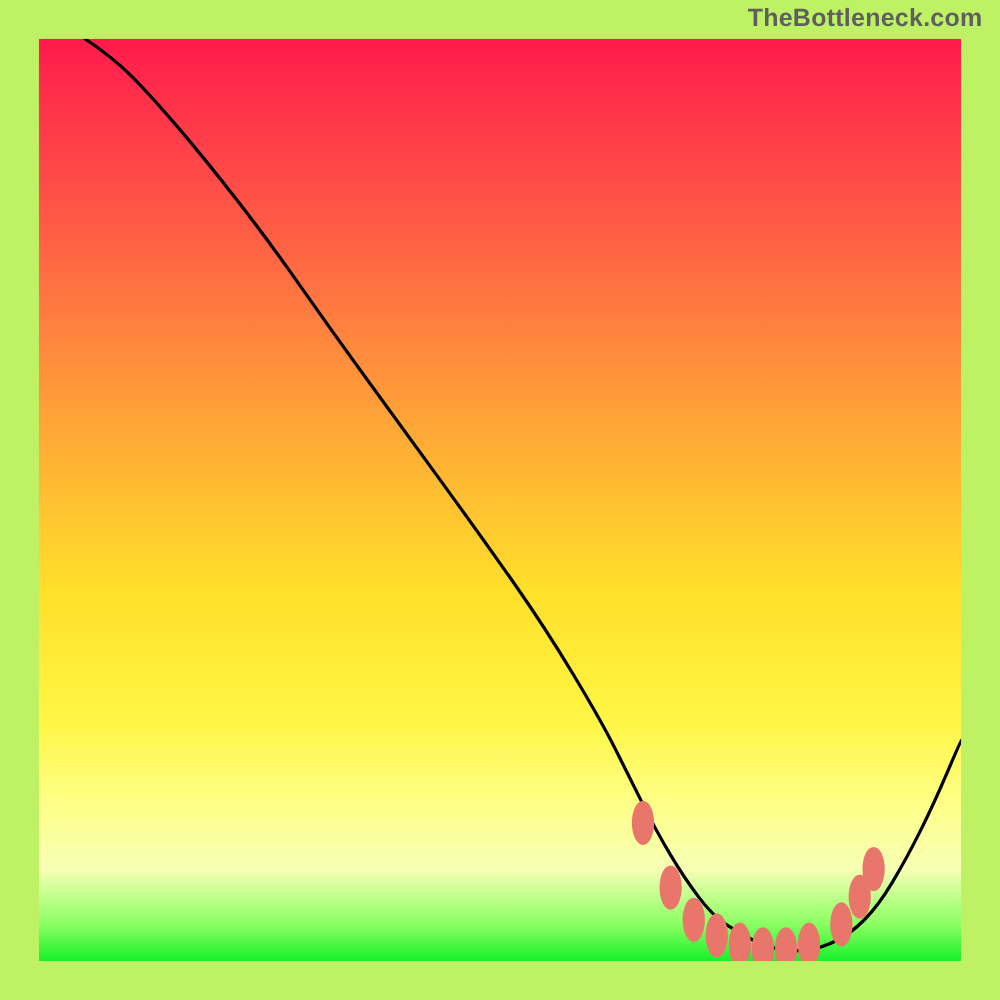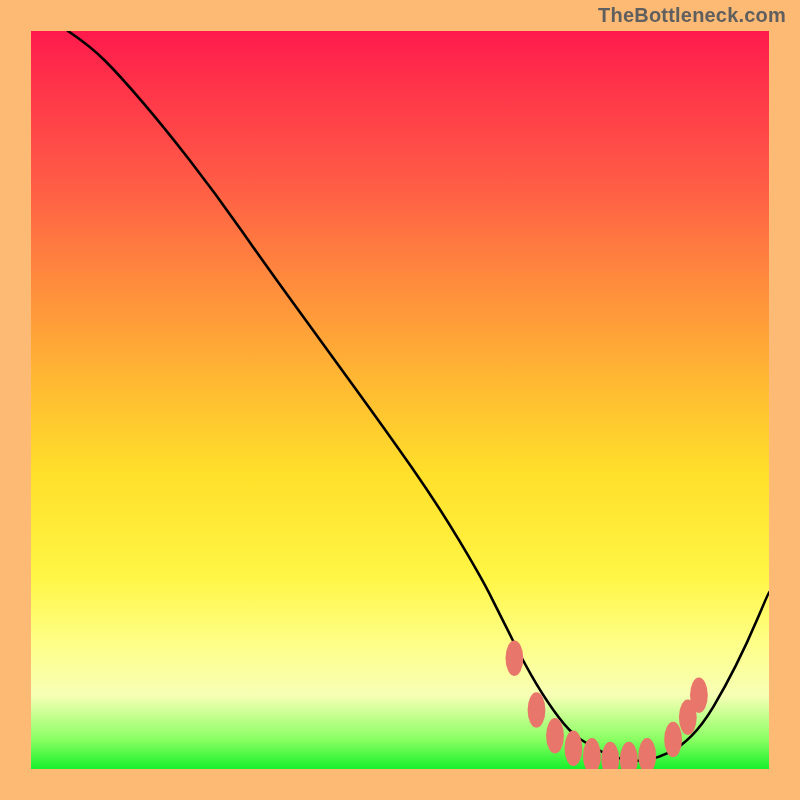--- a/index.html
+++ b/index.html
@@ -8,21 +8,21 @@
     width: 800px;
     height: 800px;
     background: #000;
     overflow: hidden;
     font-family: Arial, Helvetica, sans-serif;
   }
   .frame {
     position: relative;
     width: 800px;
     height: 800px;
-    background: #fdba74;
+    background: #bef264;
   }
   .watermark {
     position: absolute;
     top: 4px;
     right: 14px;
     color: #5f5f5f;
     font-size: 20px;
     font-weight: 600;
     letter-spacing: 0.2px;
     z-index: 10;

